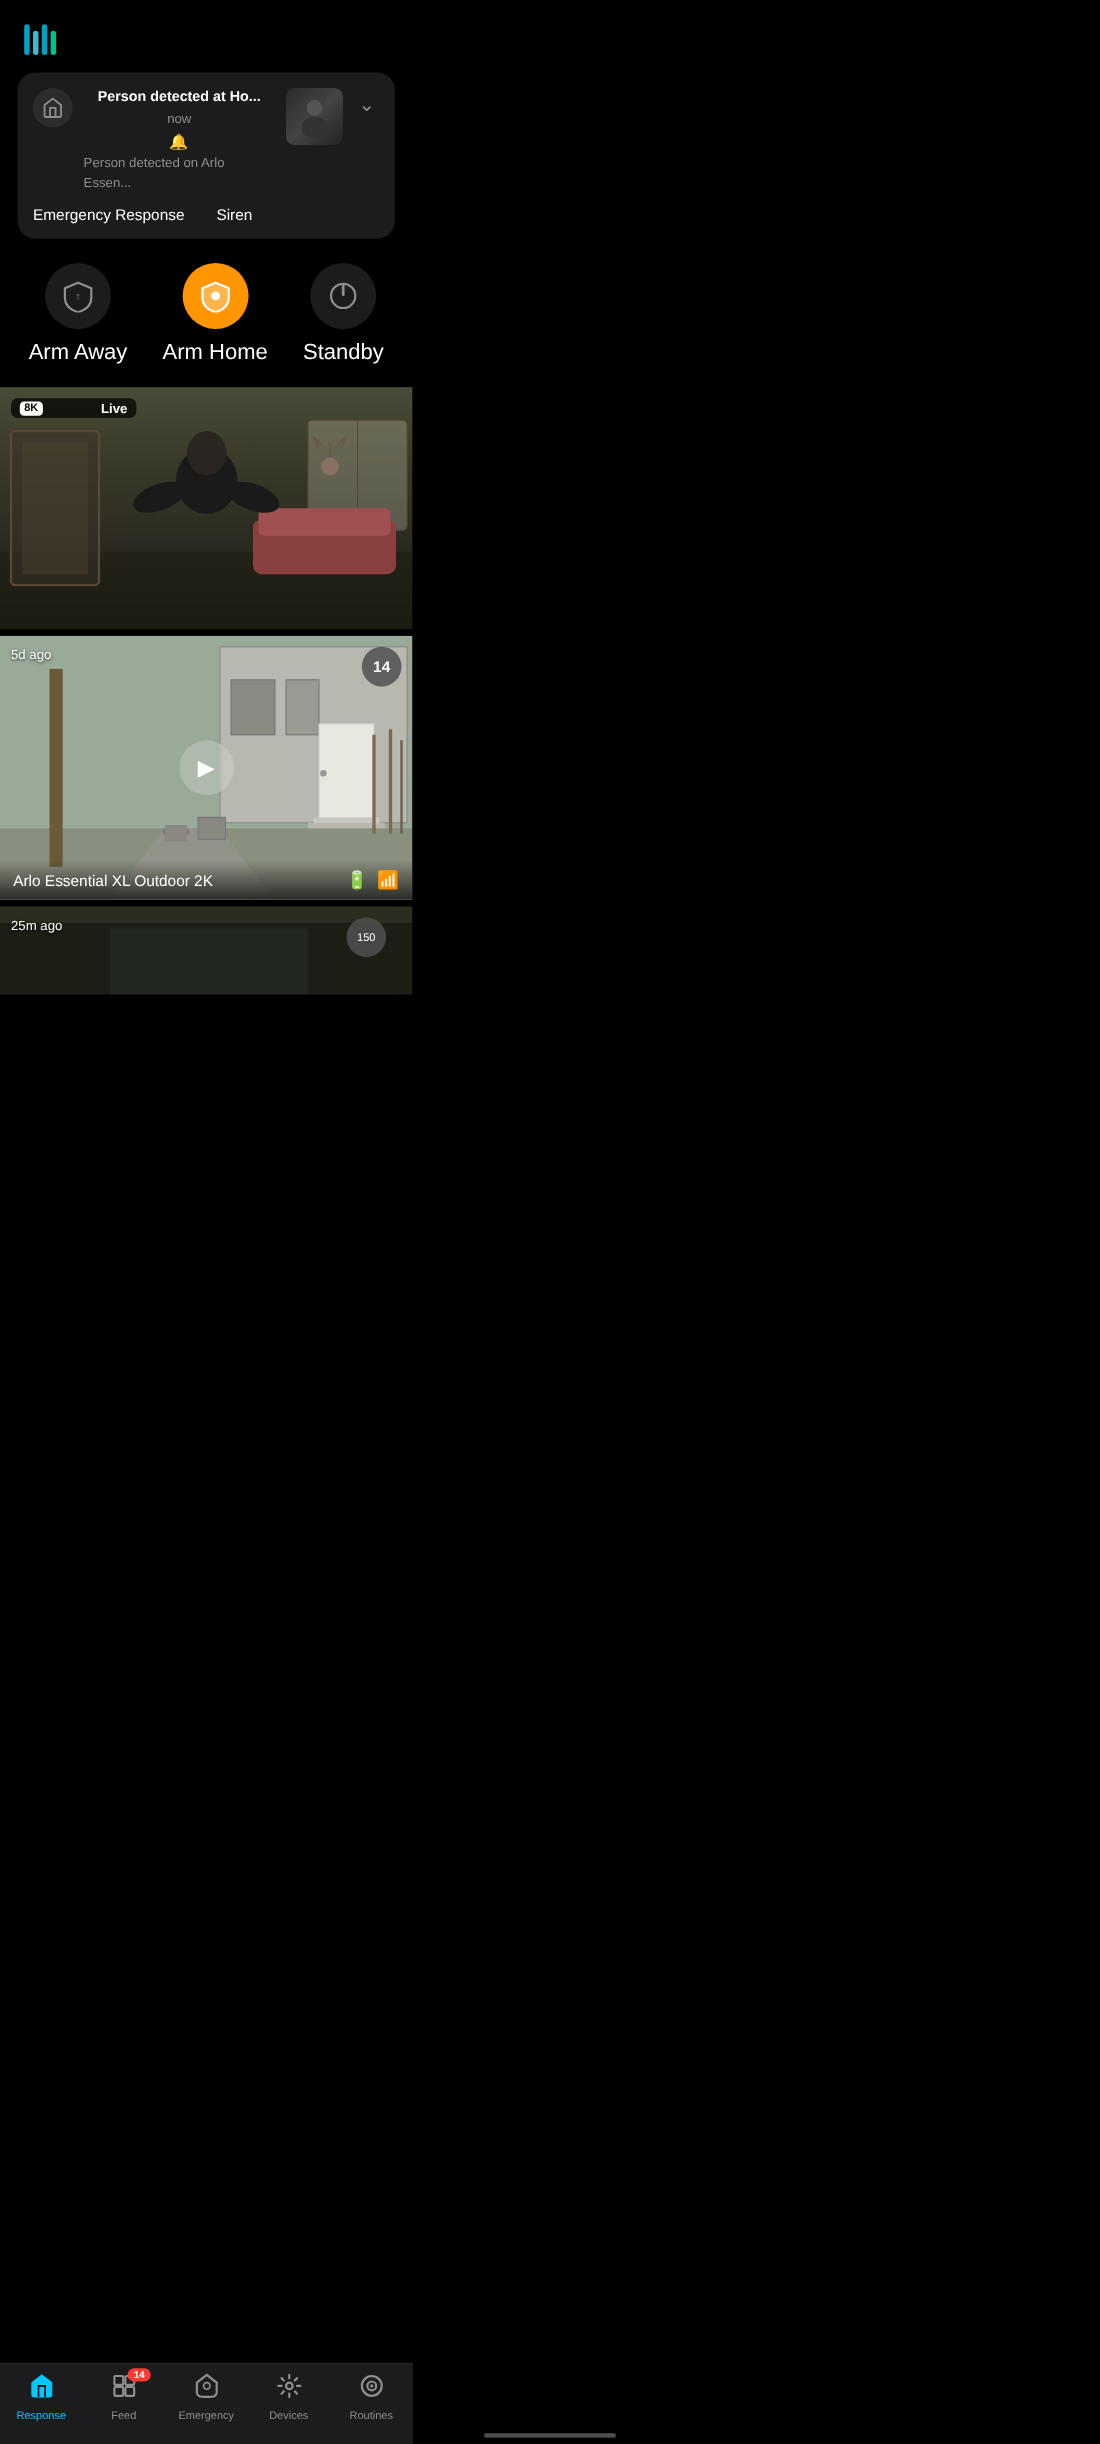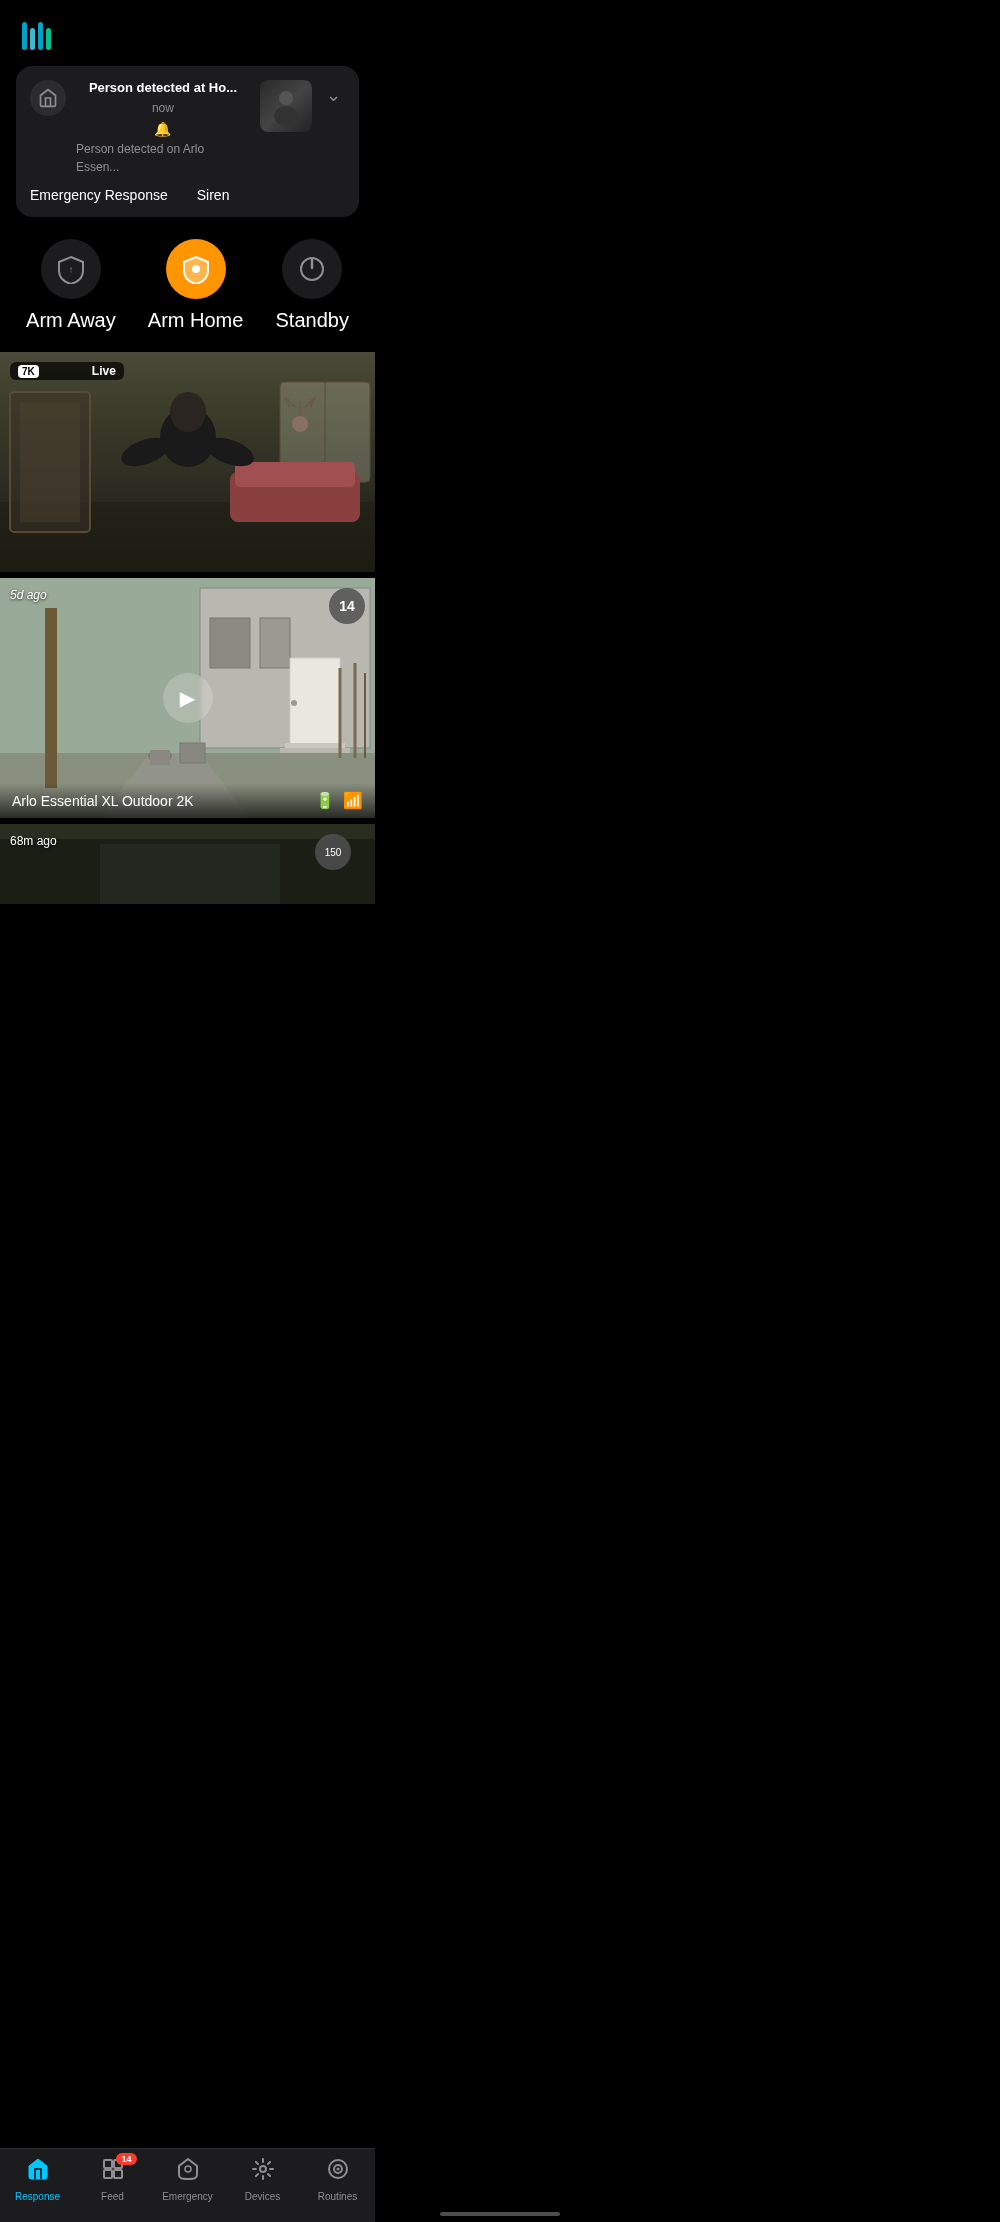--- a/index.html
+++ b/index.html
@@ -195,21 +195,20 @@
       background: linear-gradient(135deg, rgba(100,110,100,0.3) 0%, rgba(150,160,150,0.2) 50%, rgba(80,90,80,0.4) 100%);
     }
     .time-ago {
       position: absolute;
       top: 10px;
       left: 10px;
       font-size: 12px;
       color: #fff;
       font-weight: 500;
       text-shadow: 0 1px 3px rgba(0,0,0,0.8);
-      font-style: italic;
     }
     .clip-count {
       position: absolute;
       top: 10px;
       right: 10px;
       width: 36px;
       height: 36px;
       background: rgba(80,80,80,0.85);
       border-radius: 50%;
       display: flex;
@@ -485,21 +484,21 @@
         <ellipse cx="188" cy="60" rx="18" ry="20" fill="#2a2520"></ellipse>
 
         <ellipse cx="145" cy="100" rx="25" ry="12" fill="#1a1a1a" transform="rotate(-20 145 100)"></ellipse>
         <ellipse cx="230" cy="100" rx="25" ry="12" fill="#1a1a1a" transform="rotate(20 230 100)"></ellipse>
 
         <path d="M300 50 L300 70 M295 55 L285 45 L290 55 M305 55 L315 45 L310 55" stroke="#6a5a4a" stroke-width="2" fill="none"></path>
         <circle cx="300" cy="72" r="8" fill="#8a7060"></circle>
       </svg>
     </div>
     <div class="live-badge">
-      <span class="live-2k">7K</span>
+      <span class="live-2k">8K</span>
       <span class="live-dot">Live</span>
     </div>
   </div>
 
   <div class="camera-feed recorded">
     <div class="yard-scene">
       <div class="recorded-overlay"></div>
 
       <svg viewBox="0 0 375 240" width="375" height="240" style="position:absolute;inset:0;" preserveAspectRatio="xMidYMid slice">
 
@@ -547,21 +546,21 @@
   <div class="camera-feed partial">
     <div class="partial-scene">
       <svg viewBox="0 0 375 80" width="375" height="80" style="position:absolute;inset:0;" preserveAspectRatio="xMidYMid slice">
         <rect x="0" y="0" width="375" height="80" fill="#1a1e14"></rect>
 
         <rect x="0" y="0" width="375" height="15" fill="#2a2e20"></rect>
 
         <rect x="100" y="20" width="180" height="60" fill="#222820"></rect>
       </svg>
     </div>
-    <span class="partial-time">68m ago</span>
+    <span class="partial-time">25m ago</span>
     <div class="partial-count">150</div>
   </div>
 </div>
 
 <nav class="bottom-nav">
   <div class="nav-item">
     <span class="nav-icon active">
       <svg width="24" height="24" viewBox="0 0 24 24" fill="none">
         <path d="M3 9l9-7 9 7v11a2 2 0 01-2 2H5a2 2 0 01-2-2z" fill="#00c8ff" stroke="#00c8ff" stroke-width="1"></path>
         <polyline points="9 22 9 12 15 12 15 22" stroke="#000" stroke-width="1.5" fill="none"></polyline>

